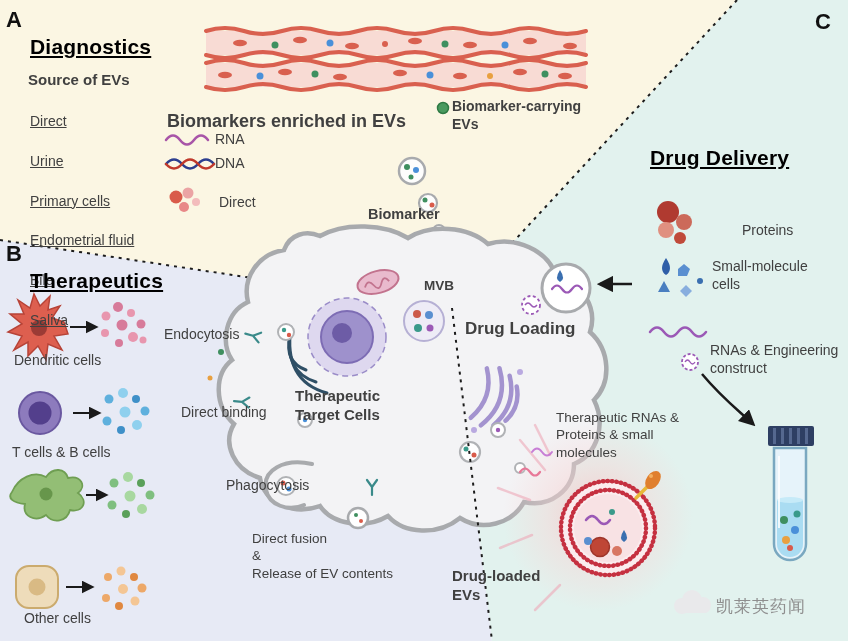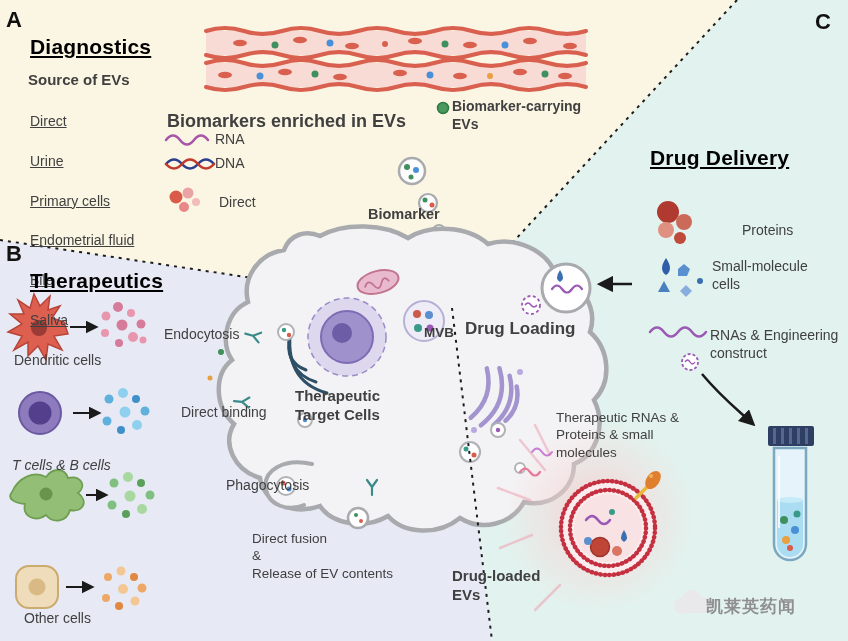--- a/index.html
+++ b/index.html
@@ -6,21 +6,21 @@
   body { font-family:"Liberation Sans", sans-serif; background:#ffffff; }
   .canvas { position:relative; width:848px; height:641px; overflow:hidden; background:#fff; }
   .art { position:absolute; left:0; top:0; }
   .lbl { position:absolute; color:#404040; font-size:14px; line-height:1.28; white-space:pre-line; }
   .bold { font-weight:700; }
   .title { color:#000000; font-weight:700; font-size:21px; letter-spacing:.2px;text-decoration:underline; }
   .letter { font-weight:700; font-size:22px; color:#111; }
   .center { text-align:left; }
   .small { font-size:13.5px; }
   .src-item { text-decoration:underline; margin-bottom:4px; font-size:14px; }
-  .watermark { color:#8f8f8f; font-weight:700; font-size:17px; letter-spacing:1px; }
+  .watermark { color:#8f8f8f; font-weight:400; font-size:17px; letter-spacing:1px;margin-left:10px; }
 </style>
 </head>
 <body>
 
 <div class="canvas">
 
   <svg class="art" width="848" height="641" viewBox="0 0 848 641">
     <defs>
       <marker id="ah" viewBox="0 0 10 10" refX="8" refY="5" markerWidth="6.5" markerHeight="6.5" orient="auto-start-reverse">
         <path d="M0,0 L10,5 L0,10 z" fill="#1a1a1a"></path>
@@ -360,39 +360,39 @@
   <div class="lbl" style="left:215px; top:131px;">RNA</div>
   <div class="lbl" style="left:215px; top:155px;">DNA</div>
   <div class="lbl" style="left:219px; top:194px;">Direct</div>
   <div class="lbl bold center" style="left:452px; top:98px; width:175px;">Biomarker-carrying
 EVs</div>
   <div class="lbl bold" style="left:368px; top:205px; font-size:14.5px;">Biomarker</div>
 
   <div class="lbl letter" style="left:6px; top:240px;">B</div>
   <div class="lbl title" style="left:30px; top:268px;">Therapeutics</div>
   <div class="lbl" style="left:14px; top:352px;">Dendritic cells</div>
-  <div class="lbl" style="left:12px; top:457px;font-style:italic;">T cells &amp; B cells</div>
+  <div class="lbl" style="left:12px; top:444px;">T cells &amp; B cells</div>
   <div class="lbl" style="left:24px; top:610px;">Other cells</div>
   <div class="lbl" style="left:164px; top:326px;">Endocytosis</div>
   <div class="lbl" style="left:181px; top:404px;">Direct binding</div>
   <div class="lbl" style="left:226px; top:477px;">Phagocytosis</div>
   <div class="lbl small center" style="left:252px; top:530px; width:180px;">Direct fusion
 &amp;
 Release of EV contents</div>
 
   <div class="lbl bold center" style="left:295px; top:386px; width:140px; font-size:15px;">Therapeutic
 Target Cells</div>
-  <div class="lbl bold" style="left:424px; top:277px; font-size:13.5px;margin-top:47px;">MVB</div>
+  <div class="lbl bold" style="left:424px; top:277px; font-size:13.5px;">MVB</div>
 
   <div class="lbl letter" style="left:815px; top:8px;">C</div>
   <div class="lbl title" style="left:650px; top:145px;">Drug Delivery</div>
   <div class="lbl" style="left:742px; top:222px;">Proteins</div>
   <div class="lbl center" style="left:712px; top:258px; width:122px;">Small-molecule
 cells</div>
-  <div class="lbl" style="left:710px; top:327px;">RNAs &amp; Engineering
+  <div class="lbl" style="left:710px; top:342px;">RNAs &amp; Engineering
 construct</div>
   <div class="lbl bold" style="left:465px; top:318px; font-size:17px;">Drug Loading</div>
   <div class="lbl small center" style="left:556px; top:409px; width:150px;">Therapeutic RNAs &amp;
 Proteins &amp; small
 molecules</div>
   <div class="lbl bold center" style="left:452px; top:566px; width:120px; font-size:15px;">Drug-loaded
 EVs</div>
 
   <div class="lbl watermark" style="left:706px; top:596px;">凯莱英药闻</div>
 

